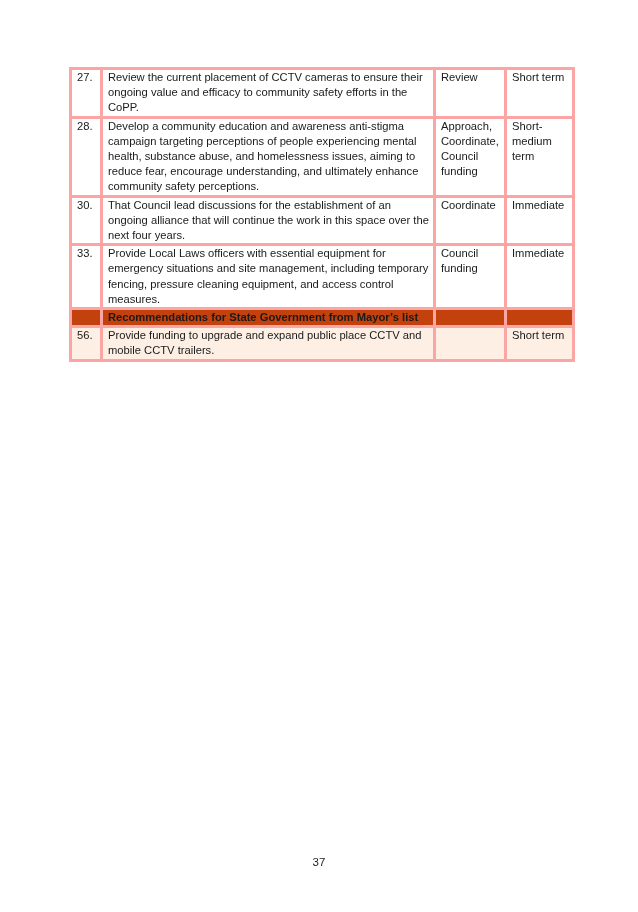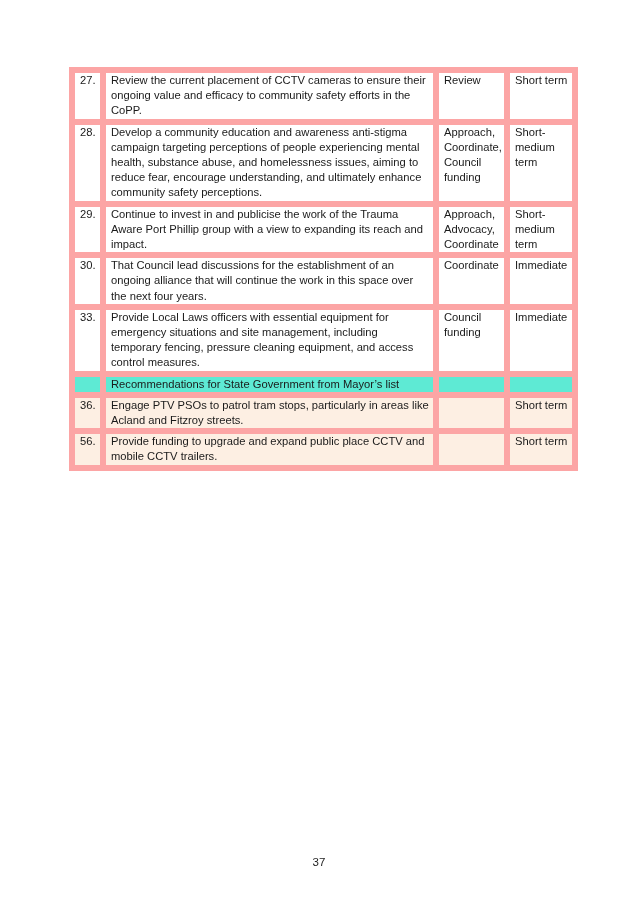--- a/index.html
+++ b/index.html
@@ -12,31 +12,31 @@
   .page { position: absolute; left: 0; top: 0; width: 638px; height: 912px; }
   table.rec {
     position: absolute; left: 69px; top: 67px;
     width: 503px;
     border-collapse: collapse;
     table-layout: fixed;
     font-size: 11.2px;
     line-height: 15.2px;
   }
   table.rec td {
-    border: 6px solid #fca5a5;
+    border: 3px solid #fca5a5;
     vertical-align: top;
     padding: 0 4px 0 5px;
   }
   col.c-num { width: 31px; }
   col.c-text { width: 333px; }
   col.c-type { width: 71px; }
   col.c-term { width: 68px; }
   td.num { padding-left: 6px; }
   tr.state td { background: #fdefe3; }
-  tr.section td { background: #5eead4; font-weight: normal; }
+  tr.section td { background: #c2410c; font-weight: bold; }
   .page-number {
     position: absolute; top: 856px; left: 0; width: 638px;
     text-align: center; font-size: 11.5px; color: #222;
   }
 </style>
 </head>
 <body>
 
 <div class="page">
   <table class="rec">
@@ -53,50 +53,38 @@
         <td>Review</td>
         <td>Short term</td>
       </tr>
       <tr>
         <td class="num">28.</td>
         <td>Develop a community education and awareness anti-stigma campaign targeting perceptions of people experiencing mental health, substance abuse, and homelessness issues, aiming to reduce fear, encourage understanding, and ultimately enhance community safety perceptions.</td>
         <td>Approach, Coordinate, Council funding</td>
         <td>Short-medium term</td>
       </tr>
       <tr>
-        <td class="num">29.</td>
-        <td>Continue to invest in and publicise the work of the Trauma Aware Port Phillip group with a view to expanding its reach and impact.</td>
-        <td>Approach, Advocacy, Coordinate</td>
-        <td>Short-medium term</td>
-      </tr>
-      <tr>
         <td class="num">30.</td>
         <td>That Council lead discussions for the establishment of an ongoing alliance that will continue the work in this space over the next four years.</td>
         <td>Coordinate</td>
         <td>Immediate</td>
       </tr>
       <tr>
         <td class="num">33.</td>
         <td>Provide Local Laws officers with essential equipment for emergency situations and site management, including temporary fencing, pressure cleaning equipment, and access control measures.</td>
         <td>Council funding</td>
         <td>Immediate</td>
       </tr>
       <tr class="section">
         <td></td>
         <td>Recommendations for State Government from Mayor’s list</td>
         <td></td>
         <td></td>
       </tr>
       <tr class="state">
-        <td class="num">36.</td>
-        <td>Engage PTV PSOs to patrol tram stops, particularly in areas like Acland and Fitzroy streets.</td>
-        <td></td>
-        <td>Short term</td>
-      </tr>
-      <tr class="state">
         <td class="num">56.</td>
         <td>Provide funding to upgrade and expand public place CCTV and mobile CCTV trailers.</td>
         <td></td>
         <td>Short term</td>
       </tr>
     </tbody>
   </table>
 
   <div class="page-number">37</div>
 </div>

